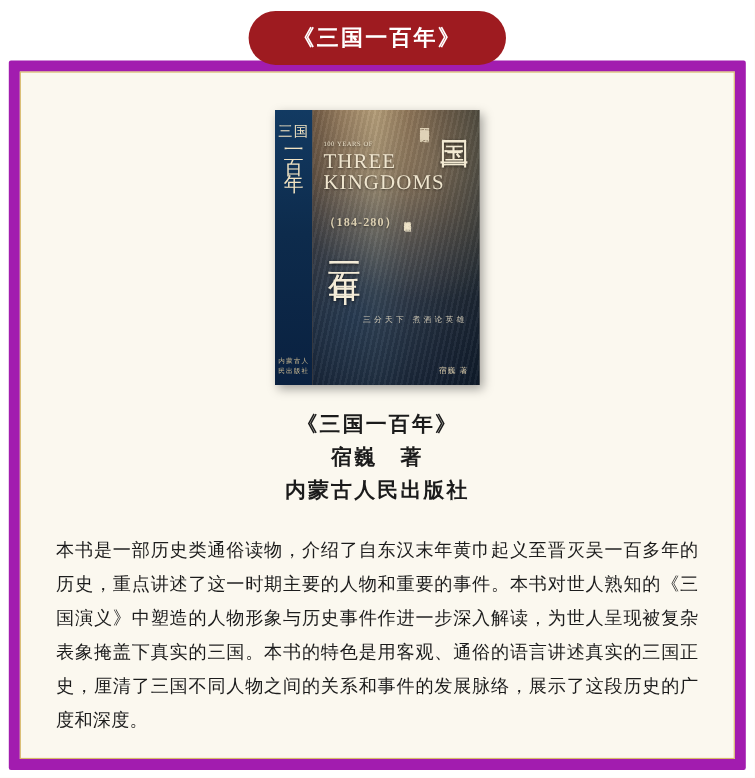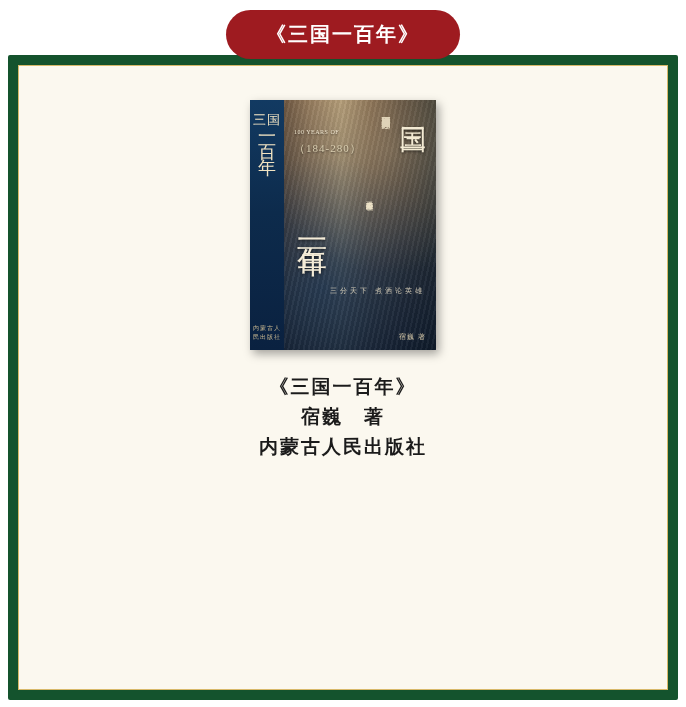--- a/index.html
+++ b/index.html
@@ -22,21 +22,21 @@
   }
 
   
   .frame {
     position: absolute;
     left: 8px;
     top: 55px;
     width: 670px;
     height: 645px;
     box-sizing: border-box;
-    background: #14532d;
+    background: #a21caf;
     border-radius: 2px;
   }
 
   
   .frame-inner {
     position: absolute;
     left: 10px;
     top: 10px;
     right: 10px;
     bottom: 10px;
@@ -182,22 +182,23 @@
     display: block;
     font-size: 6px;
     letter-spacing: 0.5px;
     line-height: 8px;
     margin-bottom: 2px;
   }
   .book .front .eng .yr {
     display: block;
     font-size: 11px;
     letter-spacing: 1px;
-    margin-top: 3px;
+    margin-top: 17px;
     color: #dcd0b2;
+    font-weight: bold;
   }
   .book .front .mid-note {
     position: absolute;
     right: 62px;
     top: 96px;
     color: #efe4c9;
     font-size: 7px;
     line-height: 10px;
     writing-mode: vertical-rl;
     z-index: 3;
@@ -283,34 +284,36 @@
               <div class="spine-pub">内蒙古人民出版社</div>
             </div>
 
             <div class="front">
               <div class="vert-title">
                 <span>三国</span>
               </div>
               <div class="vert-sub">读史者不可不知三国之事 亦不可不知三国之人</div>
               <div class="eng">
                 <small>100 YEARS OF</small>
+                <span>THREE KINGDOMS</span>
                 <span class="yr">（184-280）</span>
               </div>
               <div class="mid-note">不必英雄 不在三国</div>
               <div class="bottom-big">一百年</div>
               <div class="small-script">三分天下 煮酒论英雄</div>
               <div class="author-foot">宿巍 著</div>
             </div>
 
           </div>
         </div>
 
         <div class="meta">
           <div class="line">《三国一百年》</div>
           <div class="line">宿巍　著</div>
           <div class="line">内蒙古人民出版社</div>
         </div>
 
+        <div class="desc">本书是一部历史类通俗读物，介绍了自东汉末年黄巾起义至晋灭吴一百多年的历史，重点讲述了这一时期主要的人物和重要的事件。本书对世人熟知的《三国演义》中塑造的人物形象与历史事件作进一步深入解读，为世人呈现被复杂表象掩盖下真实的三国。本书的特色是用客观、通俗的语言讲述真实的三国正史，厘清了三国不同人物之间的关系和事件的发展脉络，展示了这段历史的广度和深度。</div>
 
       </div>
     </div>
   </div>
 </div>
 
 </body></html>

